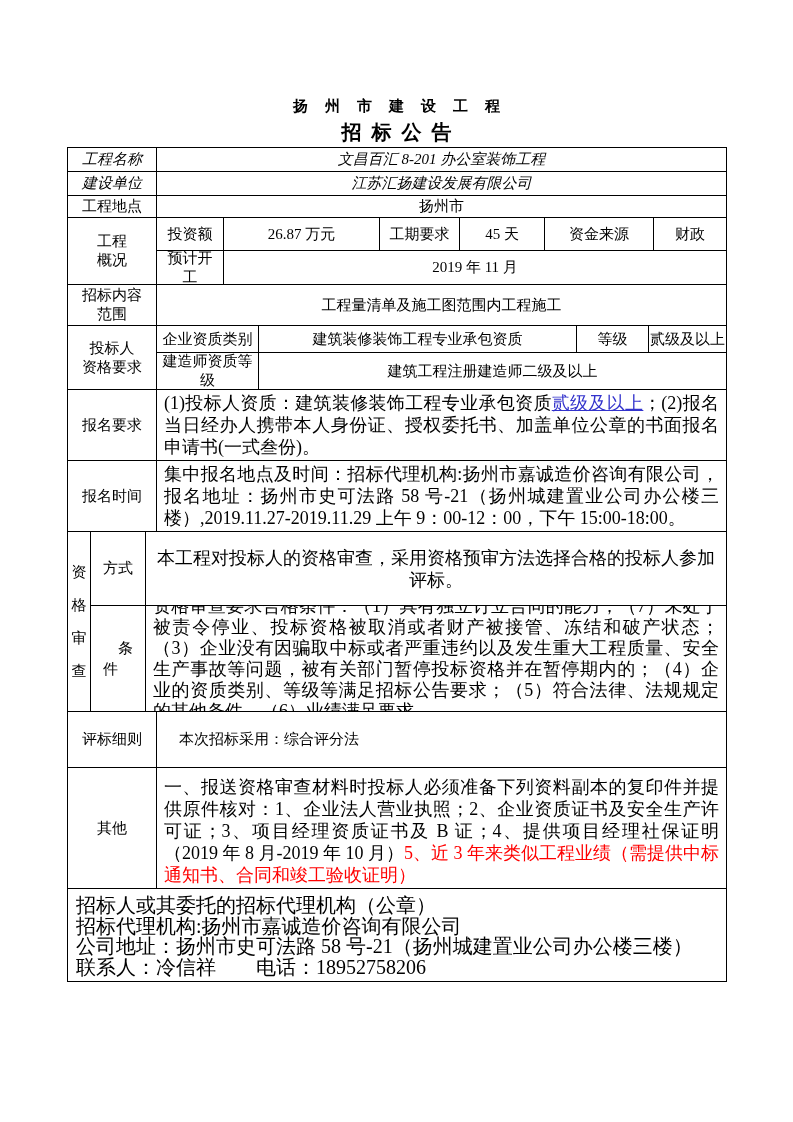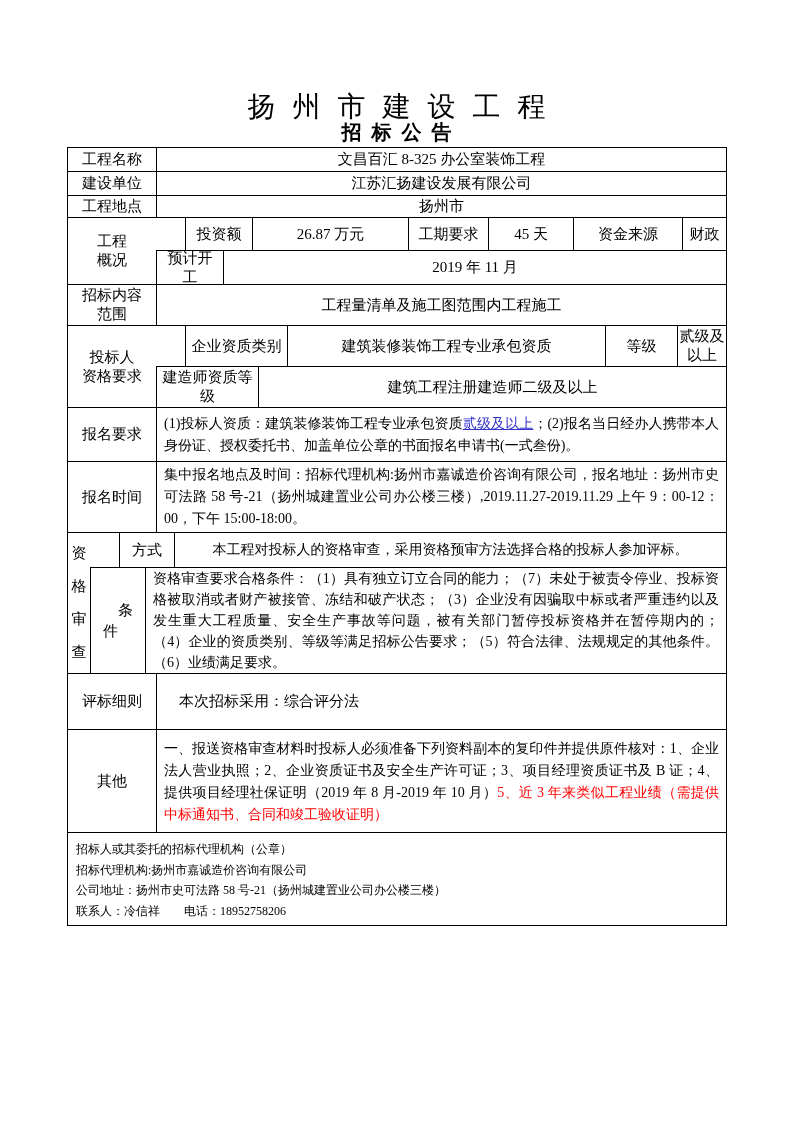--- a/index.html
+++ b/index.html
@@ -2,45 +2,45 @@
 <html><head>
 <meta charset="utf-8">
 <style>
   html,body { margin:0; padding:0; }
   body {
     width:793px; height:1122px; background:#ffffff; color:#000;
     font-family:"Liberation Serif","DejaVu Serif",serif;
     overflow:hidden;
   }
   .doc-title {
-    margin-top:93px; text-align:center; font-weight:normal;
-    font-size:28px; line-height:27px; letter-spacing:17px; text-indent:17px;
+    margin-top:93px; text-align:center; font-weight:bold;
+    font-size:15px; line-height:27px; letter-spacing:17px; text-indent:17px;
   }
   .doc-subtitle {
     text-align:center; font-weight:bold;
     font-size:20px; line-height:25px; letter-spacing:10px; text-indent:10px;
     margin-bottom:2px;
   }
   .tbl { margin-left:67px; width:658px; border:1px solid #000; }
   .tr { display:flex; border-top:1px solid #000; align-items:stretch; }
   .tr.first { border-top:none; }
   .td {
     box-sizing:border-box; border-left:1px solid #000;
     display:flex; align-items:center; justify-content:center;
     text-align:center; font-size:15px; line-height:19px; padding:1px 3px;
     overflow:hidden;
   }
   .td.nb { border-left:none; }
   .stack { flex:1; display:flex; flex-direction:column; min-width:0; }
   .subtr { display:flex; border-top:1px solid #000; align-items:stretch; flex:1; }
-  .subtr.first { border-top:none;margin-left:29px; }
+  .subtr.first { border-top:none; }
   .pre { white-space:pre-line; }
   .grow { flex:1; min-width:0; }
   .left { justify-content:flex-start; text-align:left; }
-  .para { font-size:14px; line-height:22px; padding:2px 7px; }
+  .para { font-size:18px; line-height:22px; padding:2px 7px; }
   .para .pinner { margin:0; width:100%; text-align:justify; }
   .para-c .pinner { text-align:left; }
   .blue { color:#3333cc; text-decoration:underline; }
   .red { color:#ff0000; }
   .w-label { width:88px; }
   .w-sub1 { width:67px; }
   .w-inv { width:156px; }
   .w-dur-l { width:80px; }
   .w-dur-v { width:85px; }
   .w-fund-l { width:109px; }
@@ -48,43 +48,43 @@
   .w-qsub { width:102px; }
   .w-qval { width:318px; }
   .w-grade-l { width:72px; }
   .w-grade-v { width:78px; padding:1px 1px; }
   .vlabel { width:22px; white-space:pre-line; line-height:33px; padding:0; }
   .w-mode { width:55px; }
   .stair {
     width:55px; white-space:pre-line; line-height:21px;
     justify-content:flex-start; text-align:left; padding-left:12px;
   }
-  .h23 { min-height:23px; } .h21 { min-height:21px; }
+  .h23 { min-height:23px;font-style:italic; } .h21 { min-height:21px; }
   .h25 { min-height:25px; } .h33 { min-height:33px; }
   .h35 { min-height:35px; } .h22 { min-height:22px; }
   .h36 { min-height:36px; } .h53 { min-height:53px; }
   .h65 { min-height:65px; } .h30 { min-height:30px; }
   .h105 { min-height:105px; } .h55 { min-height:55px; }
   .h102 { min-height:102px; } .h84 { min-height:84px; }
   .footer-cell {
     display:block; text-align:left; padding:6px 8px 4px 8px;
-    font-size:12px; line-height:20.5px; width:100%; box-sizing:border-box;
+    font-size:20px; line-height:20.5px; width:100%; box-sizing:border-box;
   }
 </style>
 </head>
 <body>
 
 <div class="doc-title">扬州市建设工程</div>
 <div class="doc-subtitle">招标公告</div>
 
 <div class="tbl">
 
   <div class="tr first h23">
     <div class="td nb w-label">工程名称</div>
-    <div class="td grow">文昌百汇 8-325 办公室装饰工程</div>
+    <div class="td grow">文昌百汇 8-201 办公室装饰工程</div>
   </div>
 
   <div class="tr h23">
     <div class="td nb w-label">建设单位</div>
     <div class="td grow">江苏汇扬建设发展有限公司</div>
   </div>
 
   <div class="tr h21">
     <div class="td nb w-label">工程地点</div>
     <div class="td grow">扬州市</div>

